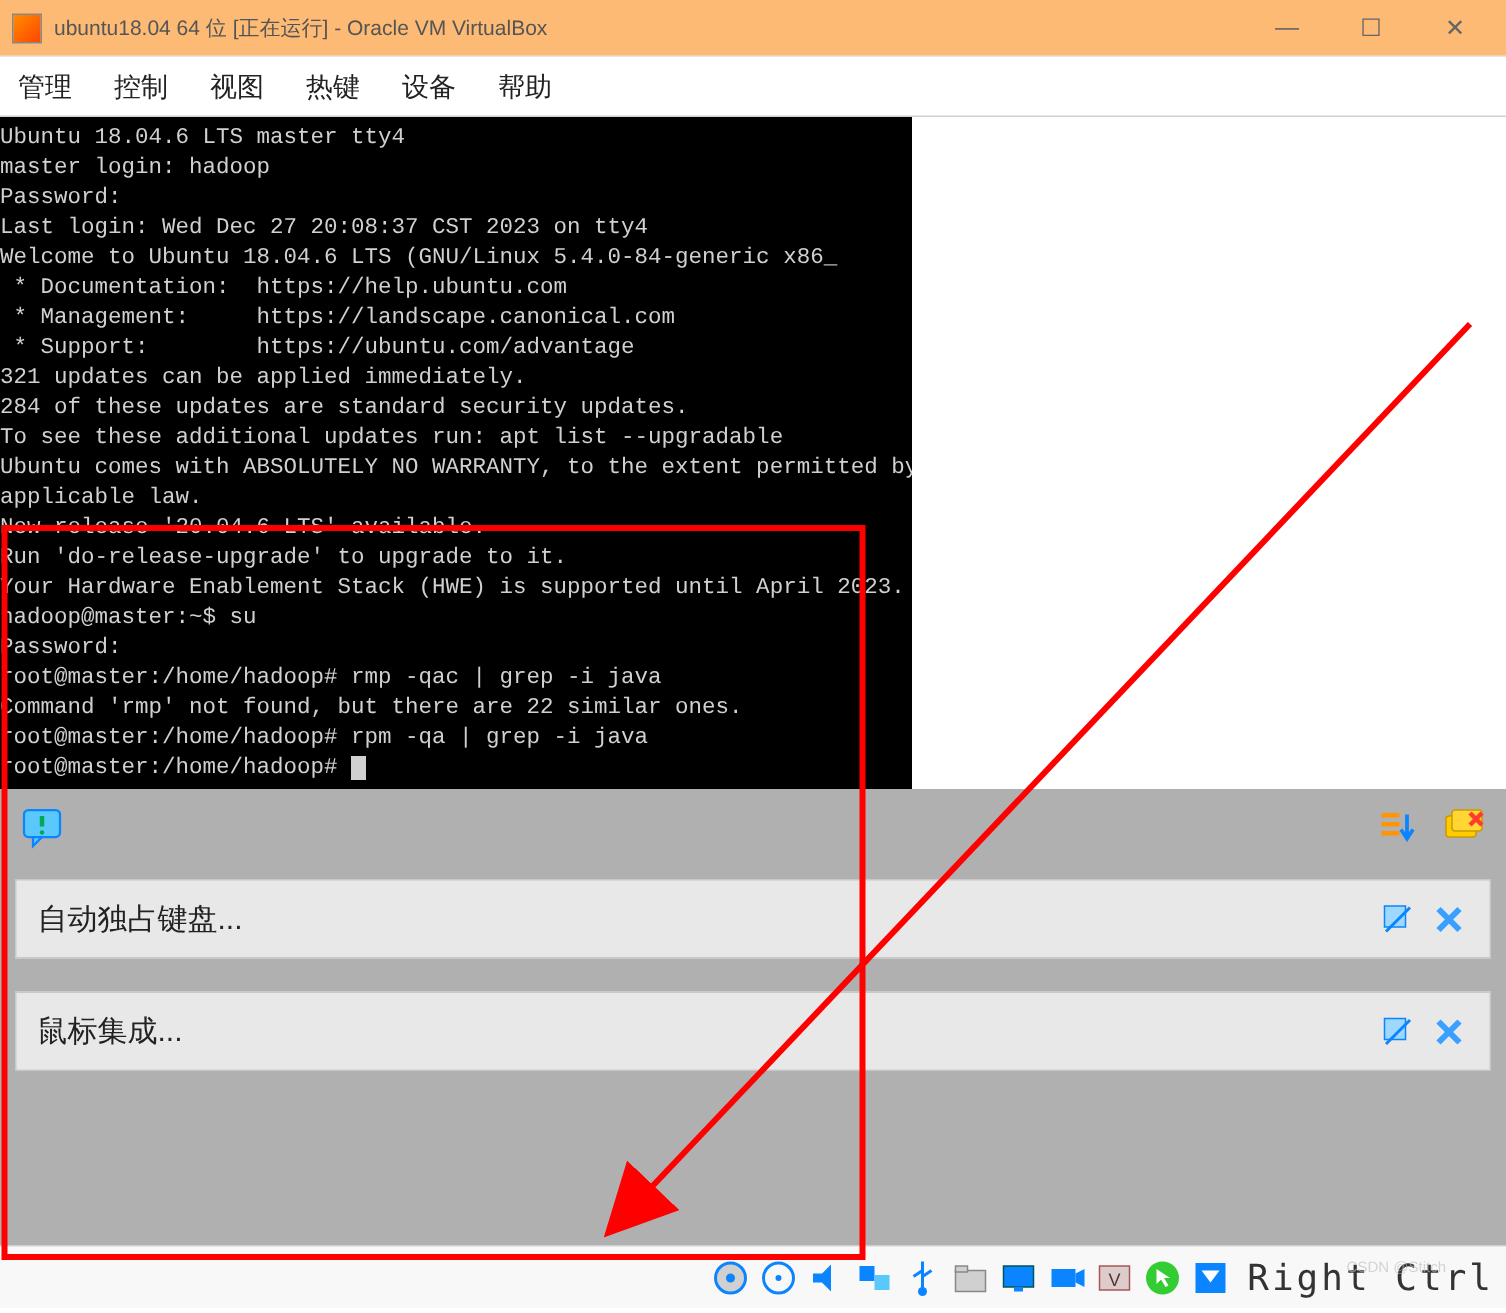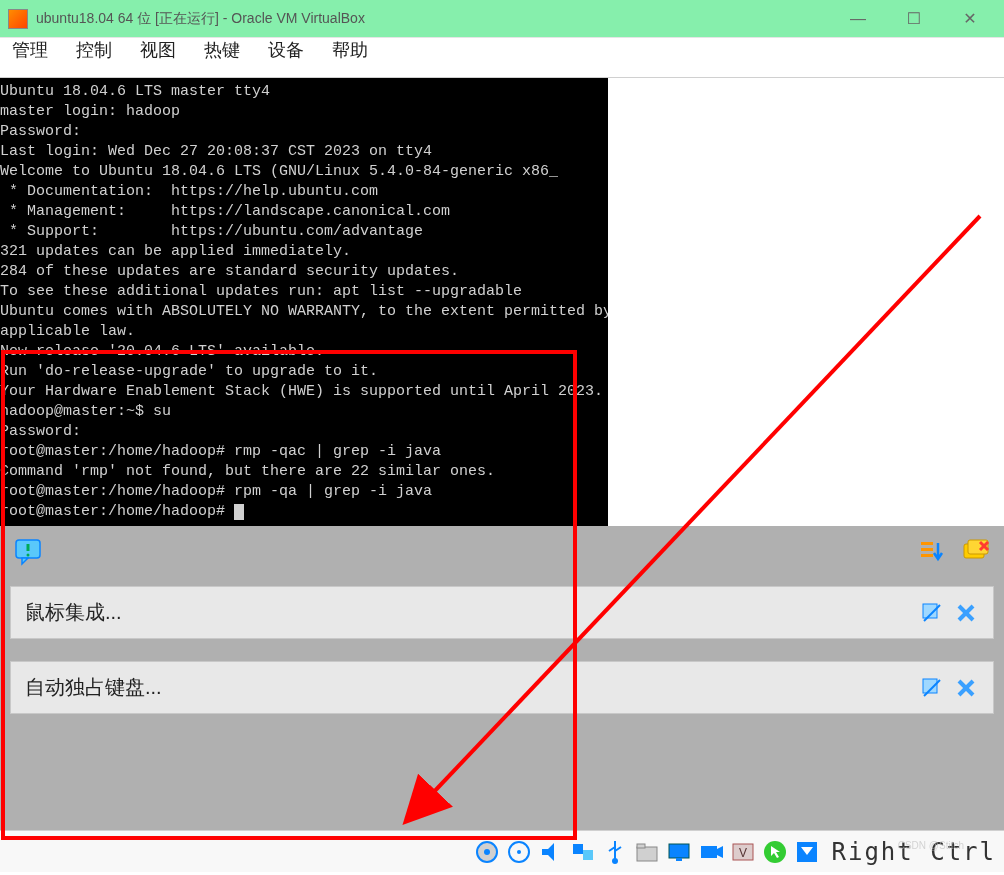--- a/index.html
+++ b/index.html
@@ -1,26 +1,26 @@
 <!DOCTYPE html>
 <html><head>
 <meta charset="utf-8">
 <style>
 * { margin: 0; padding: 0; box-sizing: border-box; }
 body { font-family: "Segoe UI", Tahoma, sans-serif; background: #fff; width: 1004px; height: 875px; overflow: hidden; position: relative; }
 
 
-.titlebar { height: 38px; display: flex; align-items: center; padding: 0 8px; background: #86efac; border-bottom: 1px solid #e5e5e5; }
+.titlebar { height: 38px; display: flex; align-items: center; padding: 0 8px; background: #fdba74; border-bottom: 1px solid #e5e5e5; }
 .titlebar .app-icon { width: 20px; height: 20px; margin-right: 8px; background: linear-gradient(135deg,#ff8c00,#ff4500); border: 1px solid #888; }
 .titlebar .title-text { font-size: 14px; color: #555; flex: 1; }
 .win-controls { display: flex; gap: 28px; padding-right: 12px; }
 .win-btn { width: 28px; height: 28px; display: flex; align-items: center; justify-content: center; color: #666; font-size: 16px; }
 
 
-.menubar { height: 40px; display: flex; align-items: flex-start; padding: 0 12px; gap: 28px; background: #fff; border-bottom: 1px solid #d0d0d0; }
+.menubar { height: 40px; display: flex; align-items: center; padding: 0 12px; gap: 28px; background: #fff; border-bottom: 1px solid #d0d0d0; }
 .menu-item { font-size: 18px; color: #222; cursor: pointer; }
 
 
 .main-area { display: flex; height: 752px; position: relative; flex-direction: column; }
 
 
 .terminal { width: 608px; background: #000; color: #d0d0d0; font-family: "Consolas","Courier New",monospace; font-size: 15px; line-height: 20px; padding: 4px 0; white-space: pre; overflow: hidden; position: relative; }
 .cursor-block { display: inline-block; width: 10px; height: 16px; background: #d0d0d0; vertical-align: text-bottom; }
 
 
@@ -106,37 +106,37 @@
               <rect x="2" y="6" width="20" height="14" rx="2" fill="#ffcc00" stroke="#cc9900"></rect>
               <rect x="6" y="2" width="20" height="14" rx="2" fill="#ffd633" stroke="#cc9900"></rect>
               <line x1="18" y1="4" x2="26" y2="12" stroke="#ff3b30" stroke-width="3"></line>
               <line x1="26" y1="4" x2="18" y2="12" stroke="#ff3b30" stroke-width="3"></line>
             </svg>
         </div>
       </div>
     </div>
 
     <div class="notif-item">
-      <div class="notif-text">鼠标集成...</div>
+      <div class="notif-text">自动独占键盘...</div>
       <div class="notif-action">
         <svg width="22" height="22" viewBox="0 0 22 22">
             <rect x="2" y="2" width="14" height="14" fill="#9fd8ff" stroke="#0a84ff"></rect>
             <line x1="3" y1="19" x2="19" y2="3" stroke="#0a84ff" stroke-width="2"></line>
           </svg>
       </div>
       <div class="notif-action">
         <svg width="20" height="20" viewBox="0 0 20 20">
             <line x1="3" y1="3" x2="17" y2="17" stroke="#3aa0ff" stroke-width="4"></line>
             <line x1="17" y1="3" x2="3" y2="17" stroke="#3aa0ff" stroke-width="4"></line>
           </svg>
       </div>
     </div>
 
     <div class="notif-item">
-      <div class="notif-text">自动独占键盘...</div>
+      <div class="notif-text">鼠标集成...</div>
       <div class="notif-action">
         <svg width="22" height="22" viewBox="0 0 22 22">
             <rect x="2" y="2" width="14" height="14" fill="#9fd8ff" stroke="#0a84ff"></rect>
             <line x1="3" y1="19" x2="19" y2="3" stroke="#0a84ff" stroke-width="2"></line>
           </svg>
       </div>
       <div class="notif-action">
         <svg width="20" height="20" viewBox="0 0 20 20">
             <line x1="3" y1="3" x2="17" y2="17" stroke="#3aa0ff" stroke-width="4"></line>
             <line x1="17" y1="3" x2="3" y2="17" stroke="#3aa0ff" stroke-width="4"></line>

